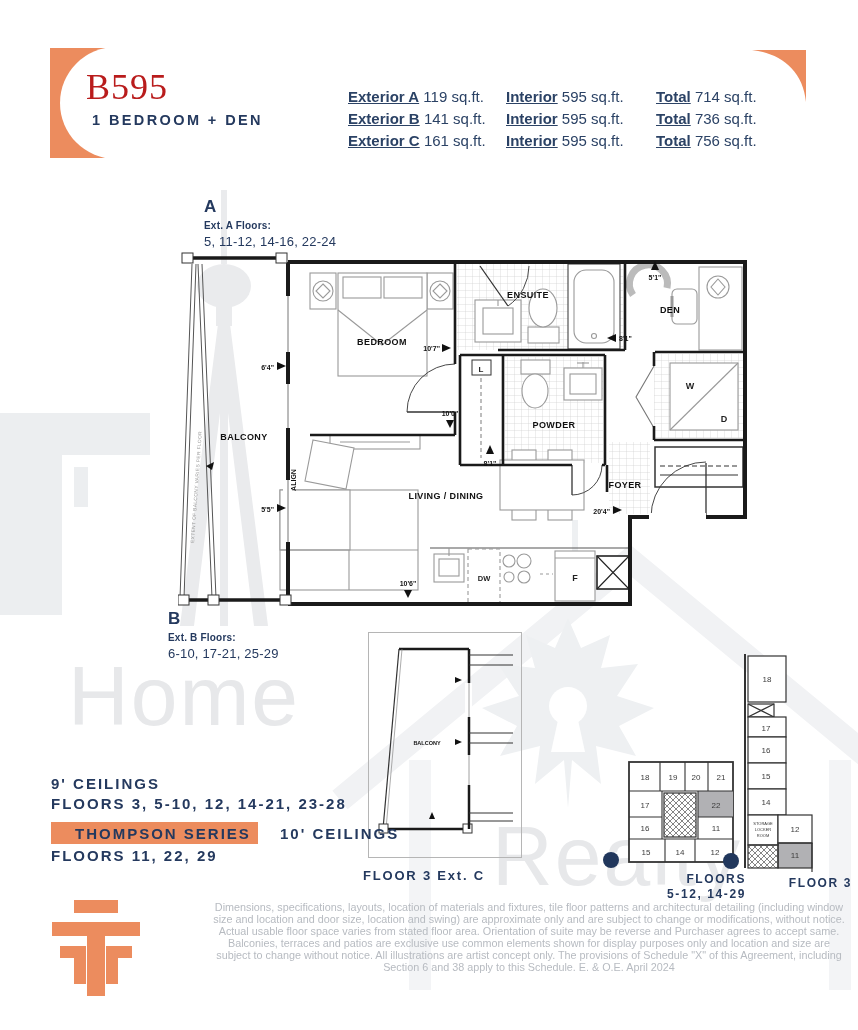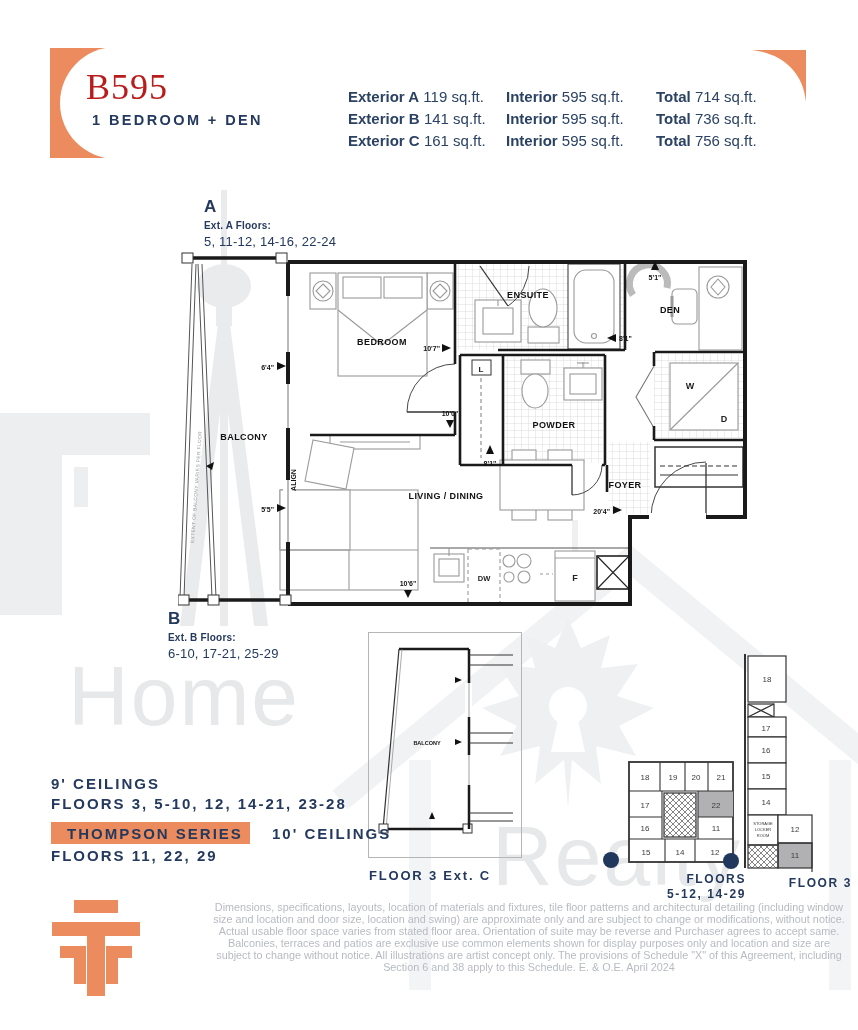--- a/index.html
+++ b/index.html
@@ -7,28 +7,28 @@
         font-family:"Liberation Sans",sans-serif;color:#24395e;}
   .abs{position:absolute;}
   .z0{z-index:0;} .z1{z-index:1;position:absolute;}
   
   .wm-word{position:absolute;color:#e7e8ea;font-size:84px;font-weight:400;letter-spacing:2px;z-index:0;}
   
   #unit-code{left:86px;top:66px;font-family:"Liberation Serif",serif;font-size:36px;letter-spacing:1px;color:#b91c1c;}
   #unit-type{left:92px;top:112px;font-size:14.5px;font-weight:bold;letter-spacing:2.4px;color:#24395e;}
   #areas{left:0;top:88px;width:788px;display:flex;flex-direction:column;align-items:flex-end;row-gap:5px;}
   .area-row{display:grid;grid-template-columns:158px 150px 132px;font-size:15px;color:#2b4265;}
-  .area-row b{font-weight:bold;}
+  .area-row b{font-weight:bold;text-decoration:underline;}
   
   .ext-block .letter{font-size:17px;font-weight:bold;line-height:18px;}
   .ext-block .t1{font-size:10px;font-weight:bold;margin-top:4px;letter-spacing:.2px;}
   .ext-block .t2{font-size:13px;margin-top:3px;letter-spacing:.2px;}
   
   .ceil{font-size:15px;font-weight:bold;letter-spacing:2px;color:#24395e;}
-  #series-badge{display:inline-block;background:#EC8C5E;color:#24395e;padding:3px 7px 2px 16px;}
+  #series-badge{display:inline-block;background:#EC8C5E;color:#24395e;padding:3px 7px 2px 24px;}
   
   .plan-caption{font-size:13px;font-weight:bold;letter-spacing:1.8px;color:#24395e;}
   .kp-caption{font-size:12px;font-weight:bold;letter-spacing:1.6px;color:#24395e;text-align:right;line-height:15px;}
   .bullet{position:absolute;width:16px;height:16px;border-radius:50%;background:#21375c;z-index:1;}
   
   #disclaimer{left:210px;top:901px;width:638px;font-size:10.8px;line-height:12px;color:#b7bbc1;text-align:center;}
   
   #floor3-box{left:368px;top:632px;width:152px;height:224px;border:1.5px solid #b5b5b5;background:transparent;}
   svg text{font-family:"Liberation Sans",sans-serif;}
   .room-label{font-size:9px;font-weight:700;letter-spacing:.4px;fill:#111;}
@@ -322,21 +322,21 @@
       <rect x="96" y="122" width="7" height="30" fill="#ffffff"></rect>
       <line x1="100" y1="50" x2="100" y2="84" stroke="#888" stroke-width="0.8"></line>
       <line x1="100" y1="122" x2="100" y2="152" stroke="#888" stroke-width="0.8"></line>
       <path d="M100,22 H144 M100,32 H144" stroke="#333" stroke-width="1" fill="none"></path>
       <path d="M100,100 H144 M100,110 H144" stroke="#333" stroke-width="1" fill="none"></path>
       <path d="M100,180 H144 M100,188 H144" stroke="#333" stroke-width="1" fill="none"></path>
       <path d="M86,44 l7,3 -7,3 z M86,106 l7,3 -7,3 z M60,186 l3,-7 3,7 z" fill="#111"></path>
       <text x="58" y="112" font-size="5.5" text-anchor="middle" fill="#111" font-weight="700">BALCONY</text>
     </svg>
   </div>
-  <div class="z1 plan-caption" style="left:363px;top:868px;margin-left:6px;">FLOOR 3 Ext. C</div>
+  <div class="z1 plan-caption" style="left:363px;top:868px;">FLOOR 3 Ext. C</div>
 
   <div class="z1 ceil" style="left:51px;top:775px;">9' CEILINGS</div>
   <div class="z1 ceil" style="left:51px;top:795px;">FLOORS 3, 5-10, 12, 14-21, 23-28</div>
   <div class="z1 ceil" style="left:51px;top:822px;">
     <span id="series-badge">THOMPSON SERIES</span>
     <span style="margin-left:16px;">10' CEILINGS</span>
   </div>
   <div class="z1 ceil" style="left:51px;top:847px;">FLOORS 11, 22, 29</div>
 
   <svg class="z1" style="left:625px;top:758px;" width="112" height="110" viewBox="0 0 112 110">

